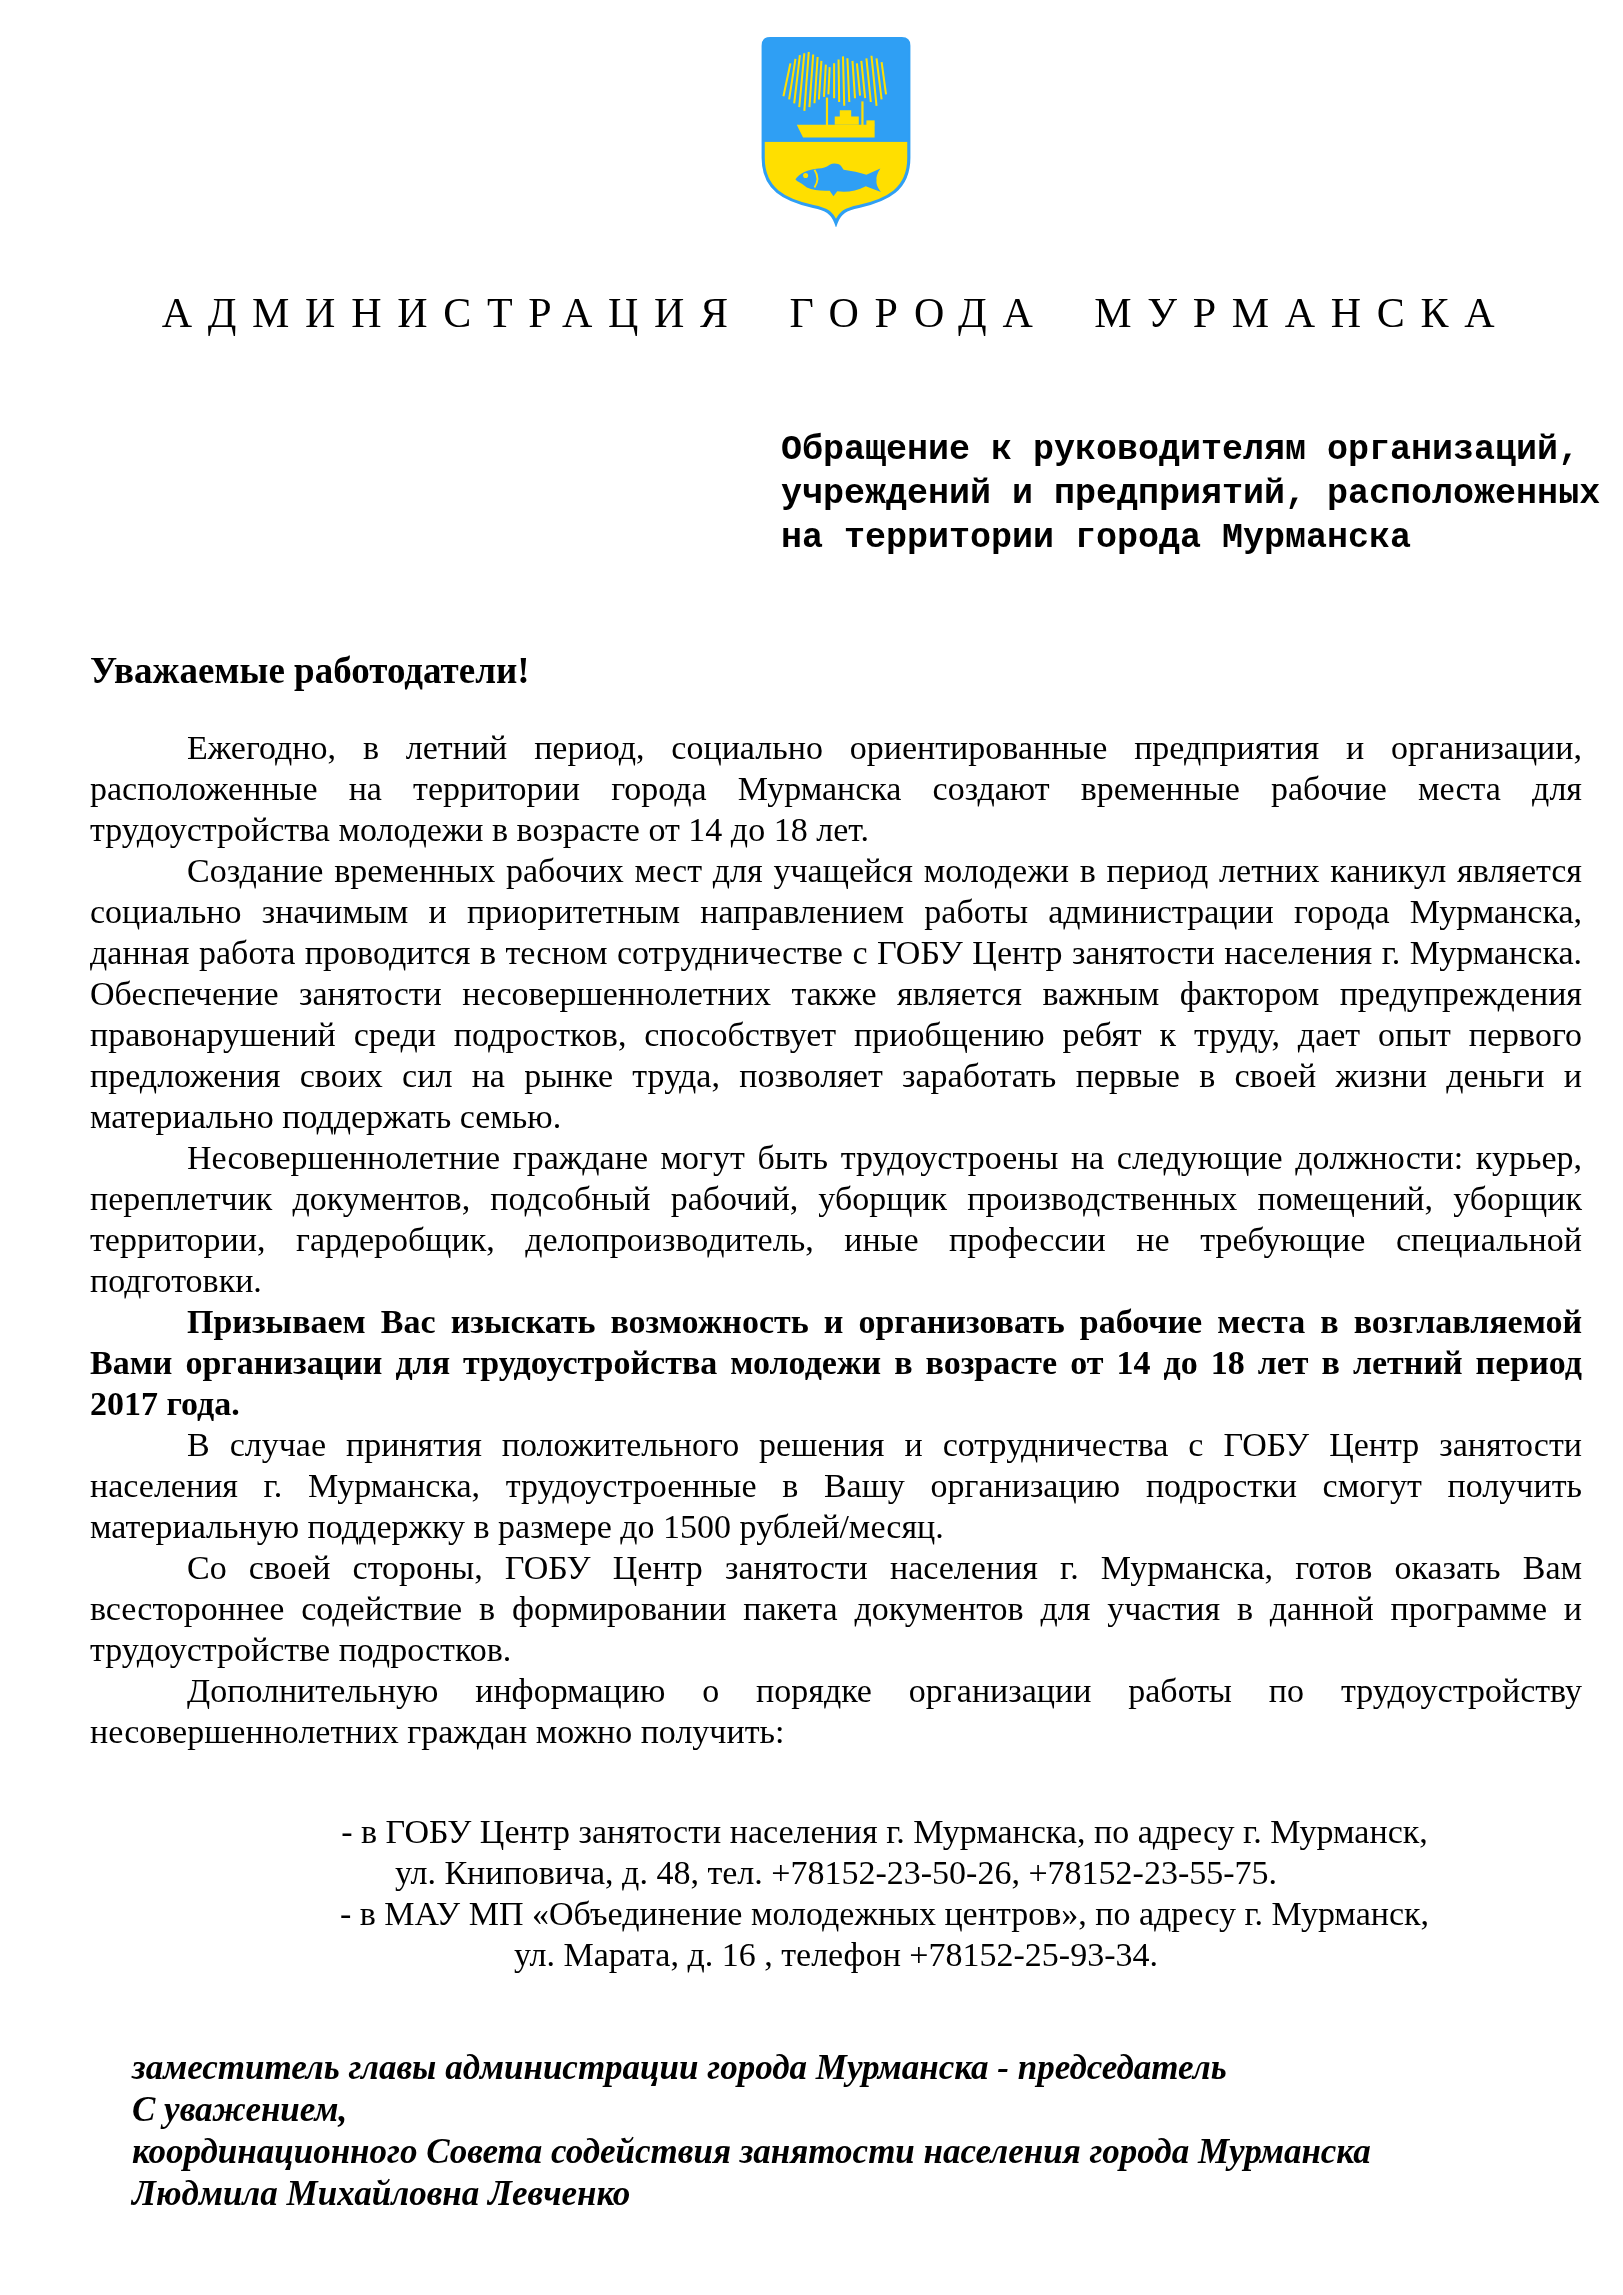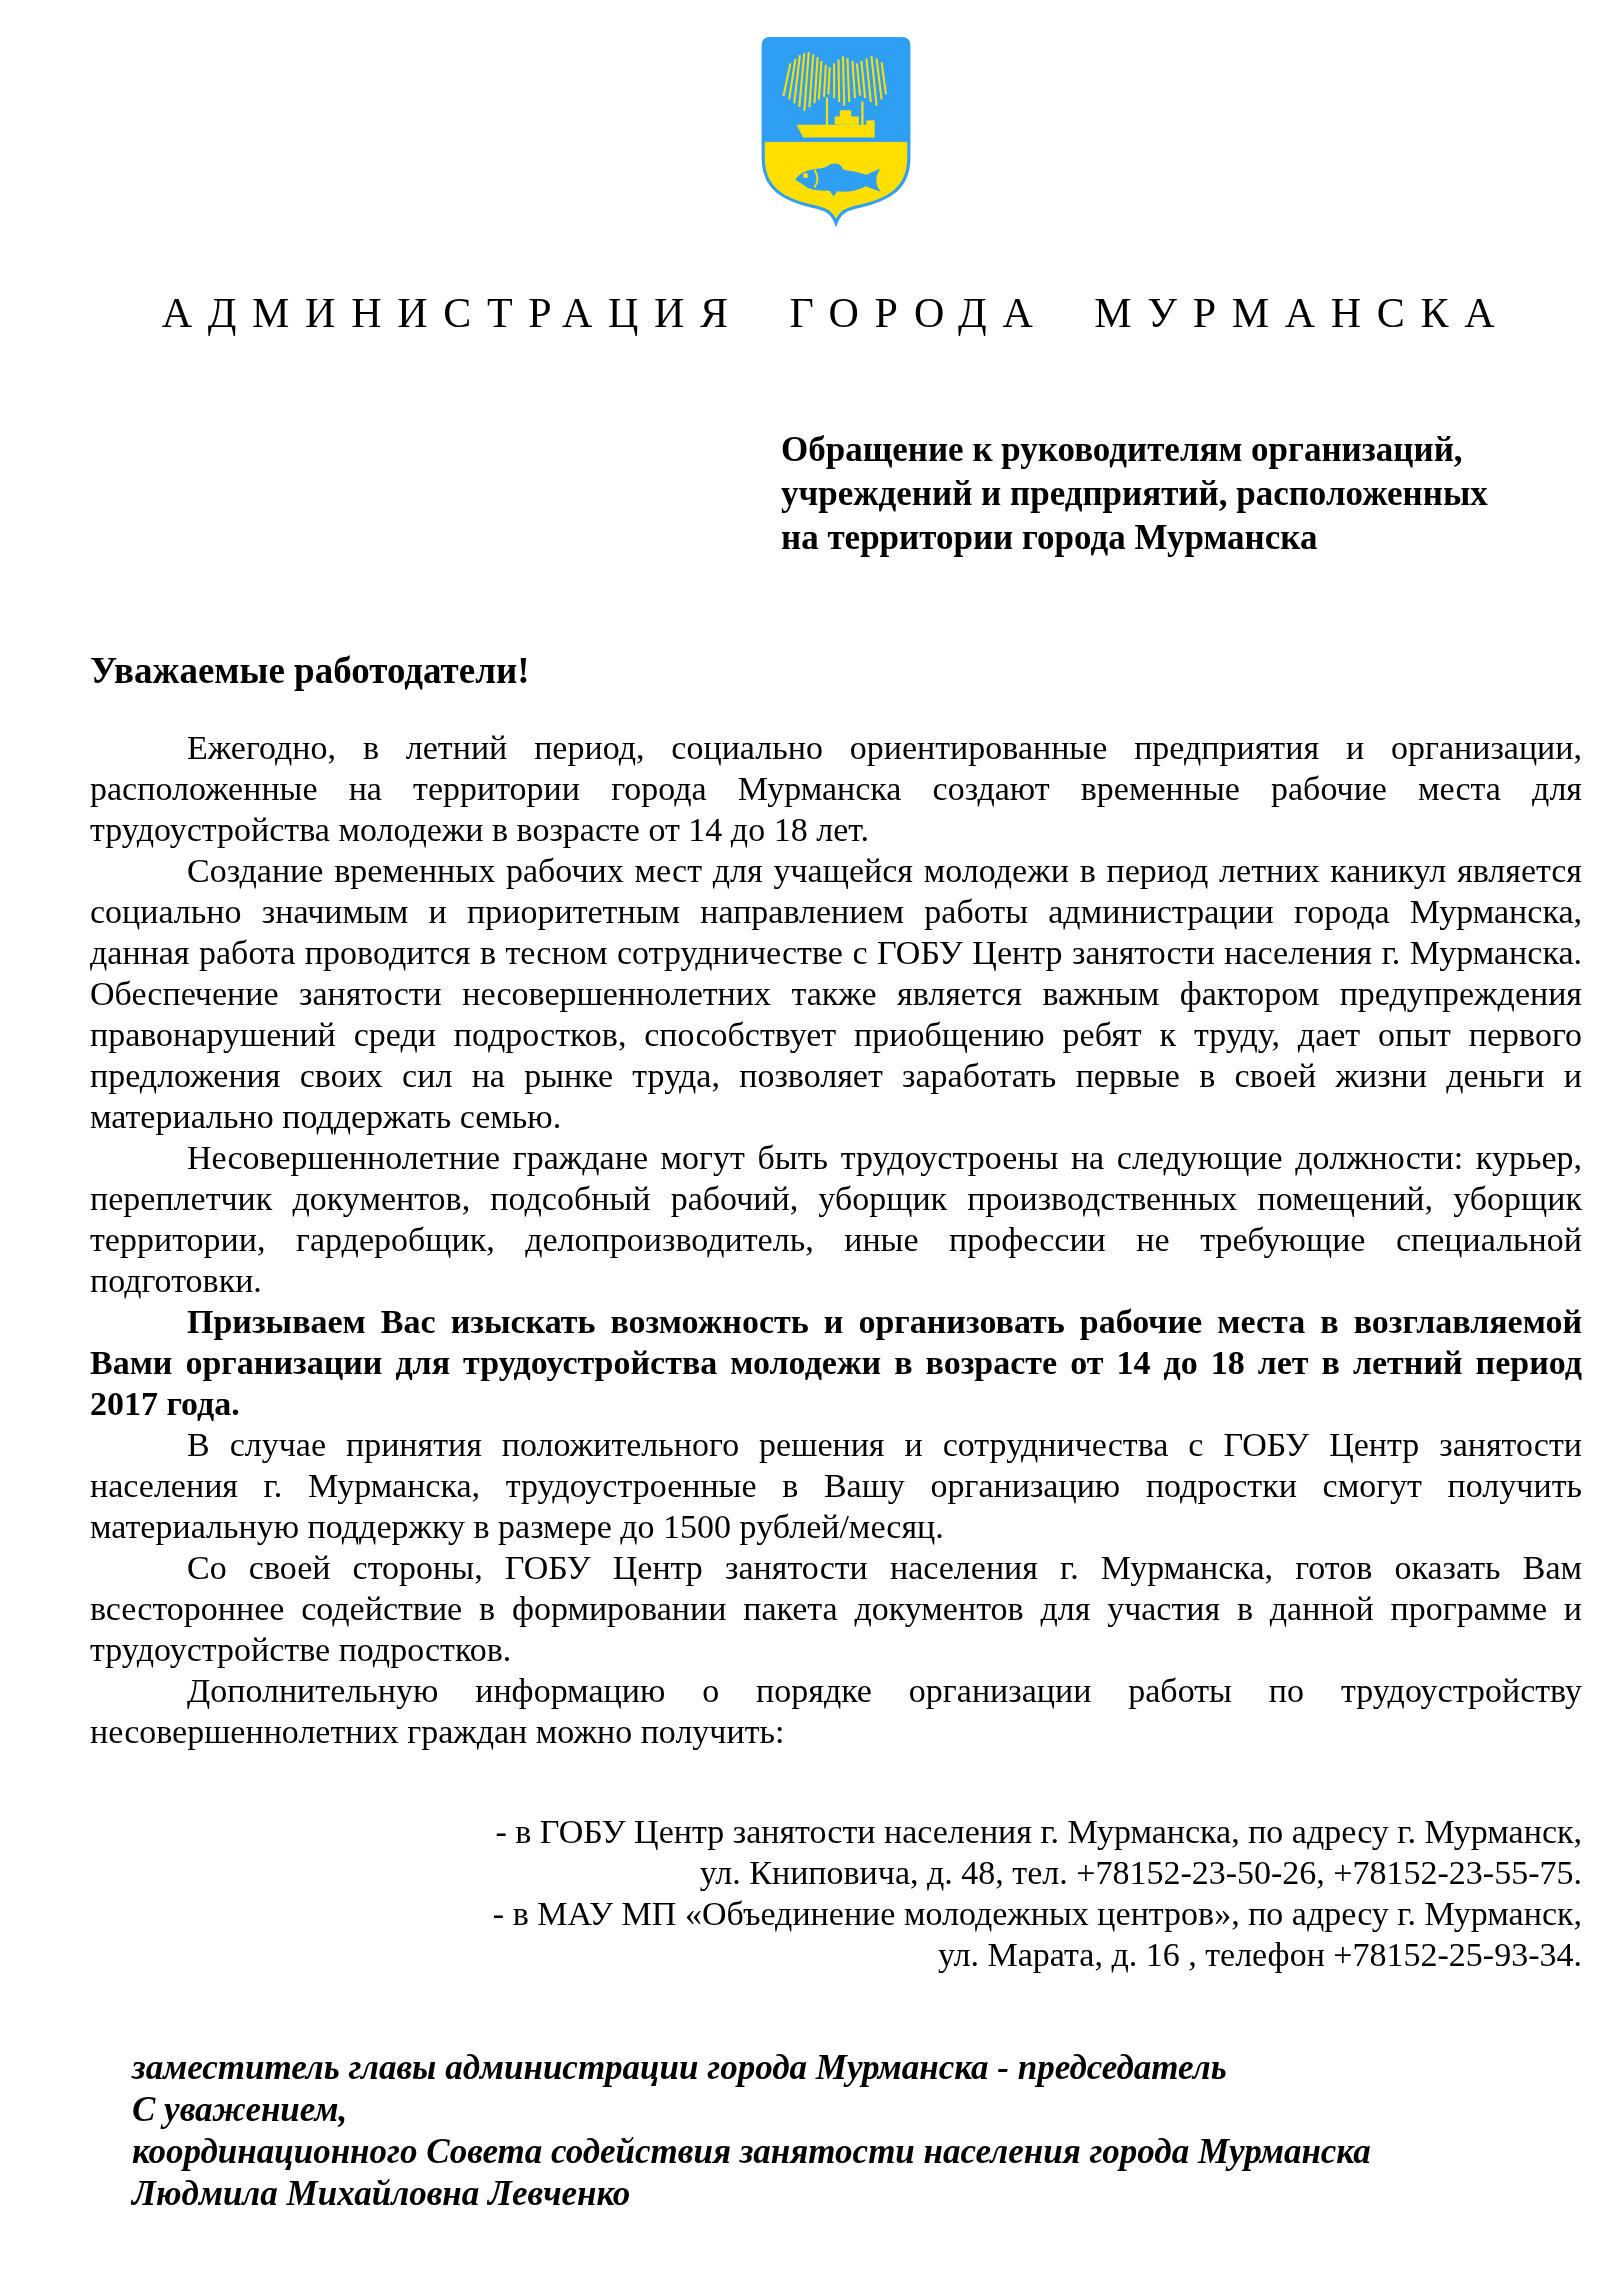--- a/index.html
+++ b/index.html
@@ -37,21 +37,21 @@
     white-space:nowrap;
     line-height:1.1;
   }
   .addressee{
     margin-top:92px;
     margin-left:691px;
     font-weight:bold;
     font-size:35px;
     line-height:44px;
   }
-  .addressee div{white-space:nowrap;}
+  .addressee div{white-space:nowrap;font-family:Liberation Mono, monospace;}
   .greeting{
     margin-top:90px;
     font-weight:bold;
     font-size:37px;
     line-height:42px;
   }
   .letter-body{
     margin-top:35px;
     font-size:34px;
     line-height:41px;
@@ -60,21 +60,21 @@
     text-align:justify;
     text-indent:97px;
     hyphens:none;
   }
   .para.bold{font-weight:bold;font-family:Liberation Serif, serif;}
   .contacts{
     margin-top:59px;
     font-size:34px;
     line-height:41px;
   }
-  .contact-line{text-align:right;}
+  .contact-line{text-align:center;}
   .contact-line.indent{text-indent:97px;}
   .signature{
     margin-top:72px;
     margin-left:42px;
     font-weight:bold;
     font-style:italic;
     font-size:35px;
     line-height:42px;
   }
 </style>

